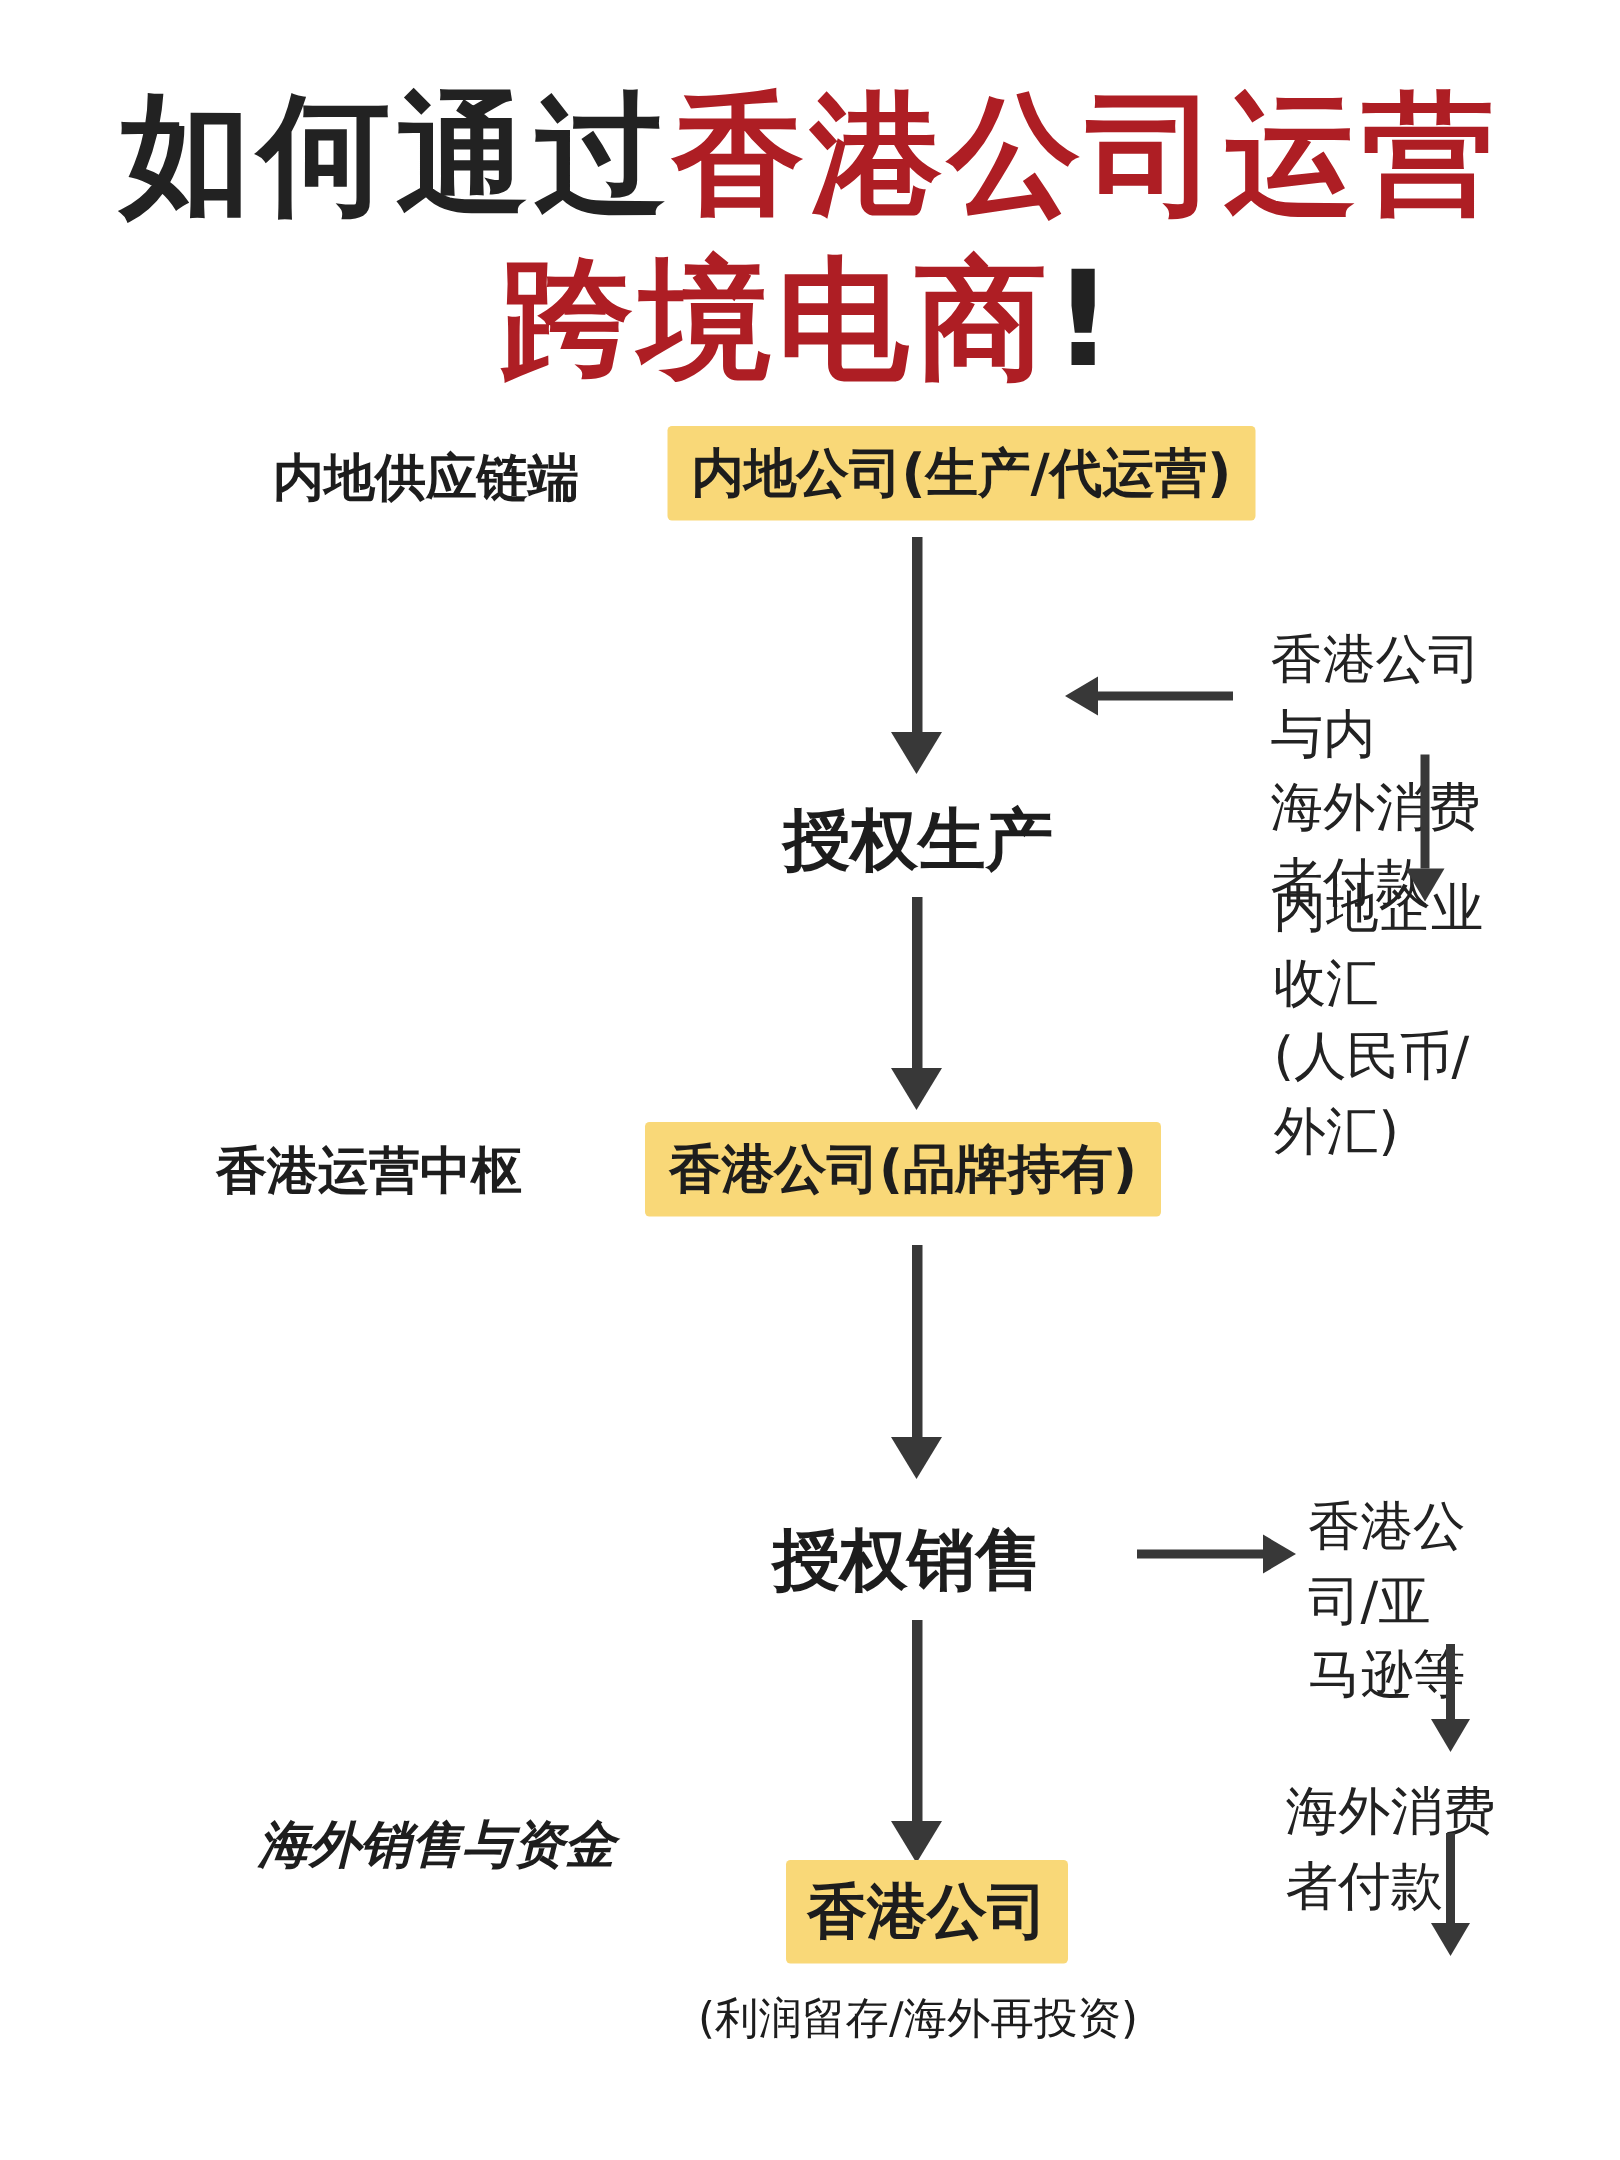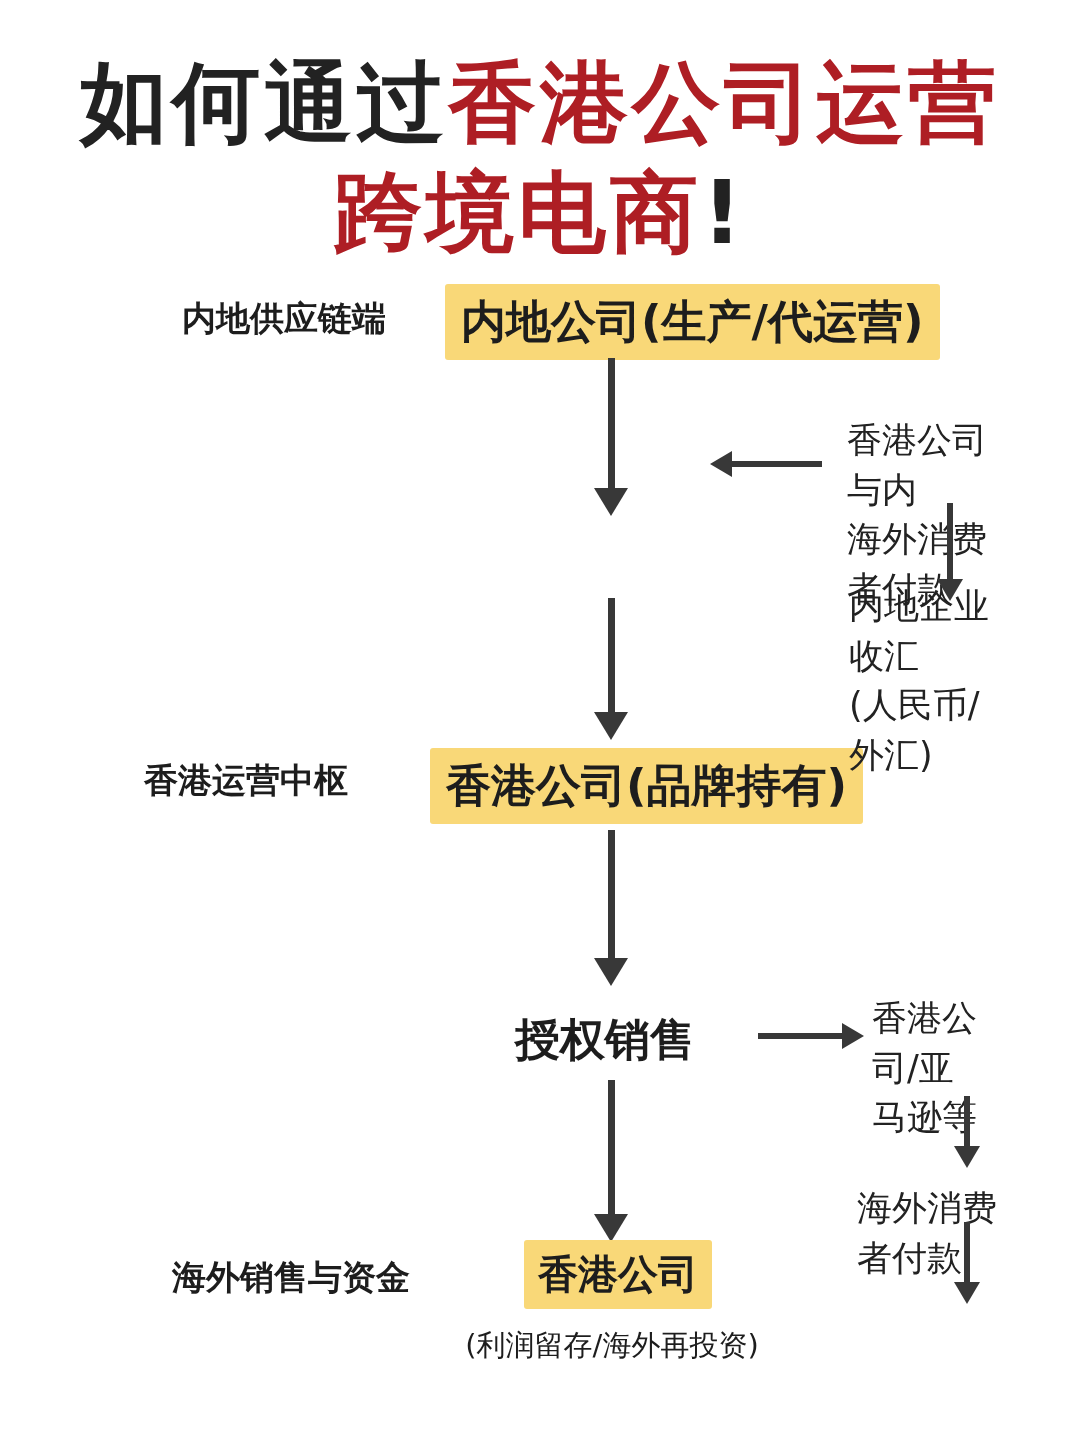--- a/index.html
+++ b/index.html
@@ -29,29 +29,29 @@
   
   .row-label{
     position:absolute;
     font-size:34px;font-weight:700;
     white-space:nowrap;
   }
   .hl-box{
     position:absolute;
     background:var(--yellow,#f9d878);
     padding:8px 16px;
-    font-size:45px;font-weight:700;
+    font-size:35px;font-weight:700;
     white-space:nowrap;
     border-radius:3px;
   }
   .label-1{left:110px;top:296px;}
   .box-1{left:373px;top:284px;}
   .label-2{left:72px;top:758px;}
   .box-2{left:358px;top:748px;}
-  .label-3{left:100px;top:1255px;}
+  .label-3{left:100px;top:1207px;font-style:italic;}
   .box-3{left:452px;top:1240px;font-weight:800;font-size:40px;padding:7px 14px;}
   
   .step-text{
     position:absolute;
     transform:translateX(-50%);
     font-size:45px;font-weight:800;
     white-space:nowrap;
   }
   .step-1{left:540px;top:530px;}
   .step-2{left:533px;top:1010px;}
@@ -138,20 +138,21 @@
   </div>
 
   <div class="row-label label-1">内地供应链端</div>
   <div class="hl-box box-1">内地公司(生产/代运营)</div>
 
   <div class="arrow-v arrow-a">
     <div class="shaft"></div>
     <div class="head"></div>
   </div>
 
+  <div class="step-text step-1">授权生产</div>
 
   <div class="arrow-v arrow-b">
     <div class="shaft"></div>
     <div class="head"></div>
   </div>
 
   <div class="row-label label-2">香港运营中枢</div>
   <div class="hl-box box-2">香港公司(品牌持有)</div>
 
   <div class="arrow-v arrow-c">

